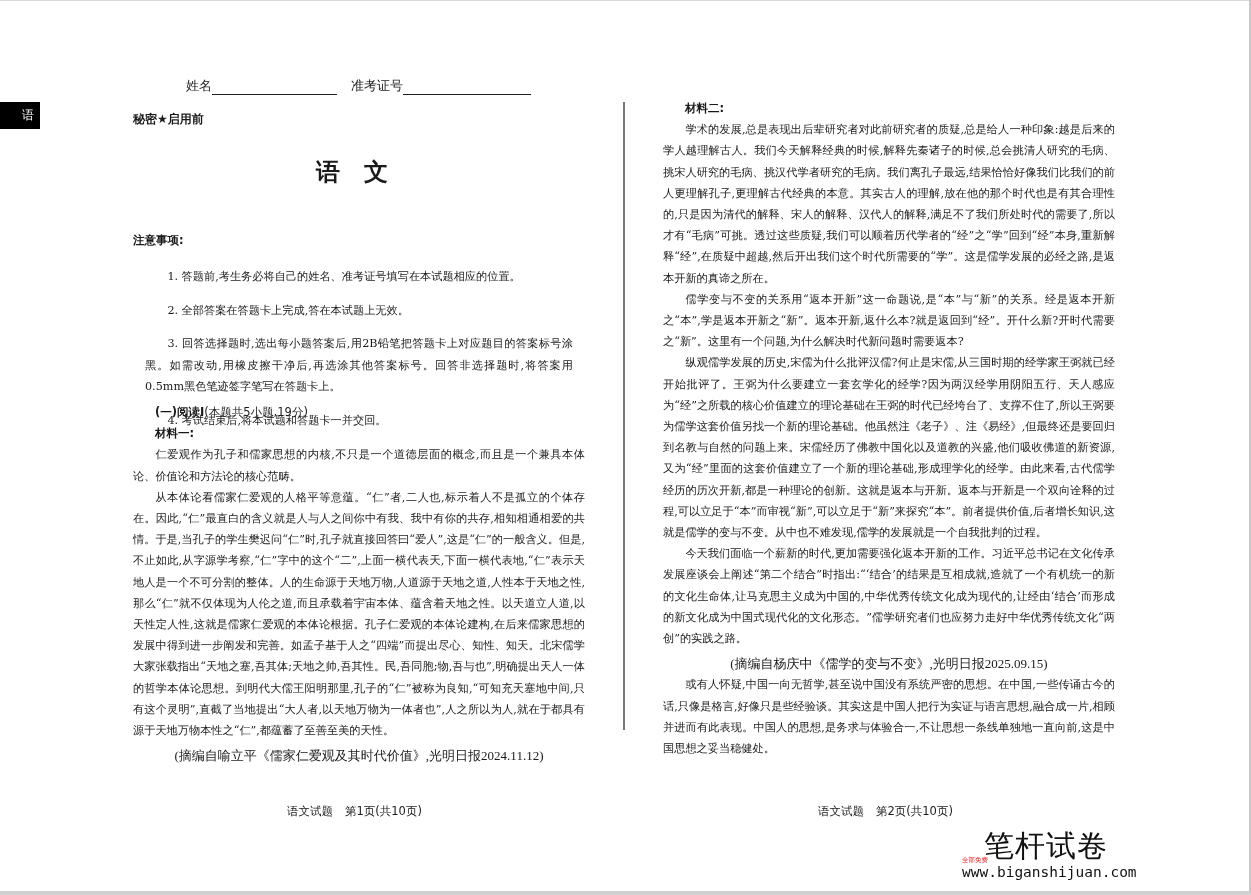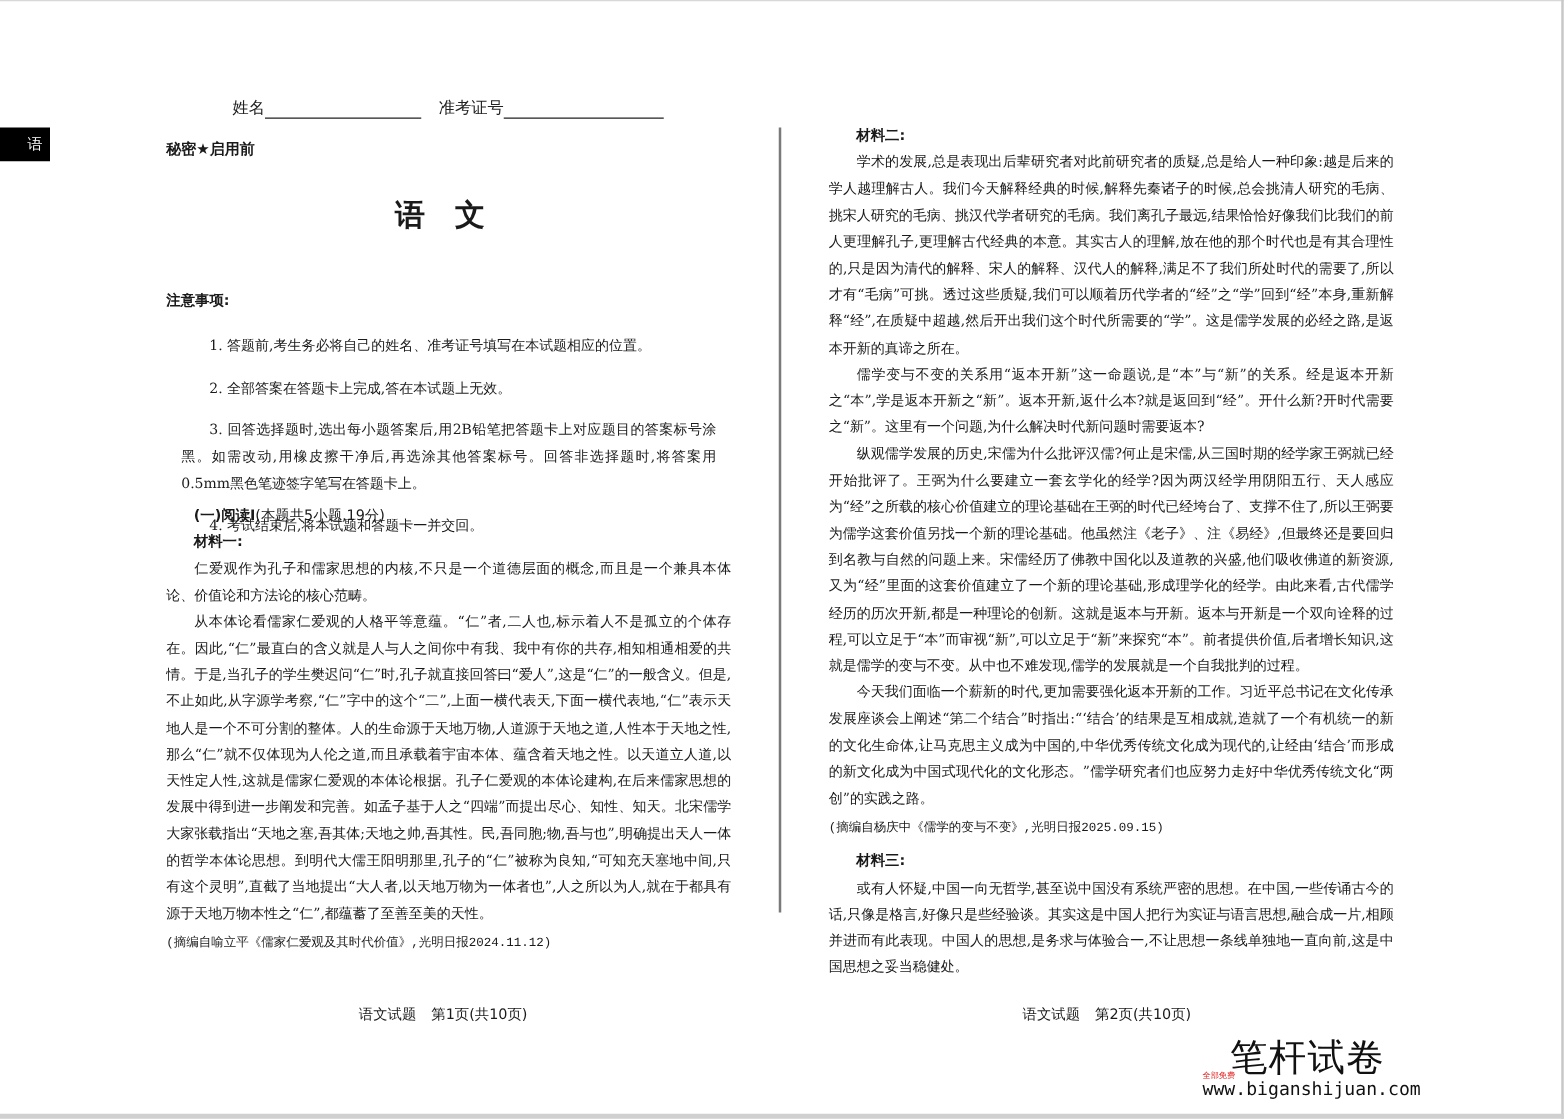--- a/index.html
+++ b/index.html
@@ -40,21 +40,21 @@
   .notes-head { position: absolute; left: 133px; top: 233px; font-family: "DejaVu Sans", sans-serif; font-size: 11.5px; font-weight: bold; }
   .notes { position: absolute; left: 133px; top: 254px; width: 452px; font-size: 11.2px; line-height: 21.5px; }
   .notes p { margin: 12px; text-indent: 2em; text-align: justify; }
 
   .section-h { font-family: "DejaVu Sans", sans-serif; font-weight: bold; font-size: 11.5px; margin: 0; }
   .sub-h { font-family: "DejaVu Sans", sans-serif; font-size: 11.5px; margin: 0 0 0 22px; }
   .sub-h b { font-weight: bold; }
   .inst { margin: 0 0 0 22px; font-family: "DejaVu Sans", sans-serif; font-size: 11.5px; }
   .mat-h { margin: 0 0 0 22px; font-family: "DejaVu Sans", sans-serif; font-weight: bold; font-size: 11.5px; }
   .para { margin: 0; text-indent: 2em; text-align: justify; }
-  .source { margin: 4px 0 0 0; text-align: left; font-family: Liberation Mono, monospace; font-size: 10px; }
+  .source { margin: 4px 0 0 0; text-align: center; font-family: Liberation Serif, serif; font-size: 13px; }
 
   .divider { position: absolute; left: 623px; top: 102px; width: 2px; height: 628px; background: #7a7a7a; }
 
   .footer { position: absolute; font-family: "DejaVu Sans", sans-serif; font-size: 11.5px; top: 804px; }
   .footer.f1 { left: 287px; }
   .footer.f2 { left: 818px; }
   .footer span + span { margin-left: 12px; }
 
   .watermark { position: absolute; left: 960px; top: 826px; width: 170px; height: 60px; }
   .wm-main { position: absolute; left: 24px; top: 0; font-family: "DejaVu Sans", sans-serif; font-size: 30px; color: #111; letter-spacing: 1px; }
@@ -98,21 +98,20 @@
 
 <div class="divider"></div>
 
 <div class="col right" style="top:98px;">
   <p class="mat-h">材料二:</p>
   <p class="para">学术的发展,总是表现出后辈研究者对此前研究者的质疑,总是给人一种印象:越是后来的学人越理解古人。我们今天解释经典的时候,解释先秦诸子的时候,总会挑清人研究的毛病、挑宋人研究的毛病、挑汉代学者研究的毛病。我们离孔子最远,结果恰恰好像我们比我们的前人更理解孔子,更理解古代经典的本意。其实古人的理解,放在他的那个时代也是有其合理性的,只是因为清代的解释、宋人的解释、汉代人的解释,满足不了我们所处时代的需要了,所以才有“毛病”可挑。透过这些质疑,我们可以顺着历代学者的“经”之“学”回到“经”本身,重新解释“经”,在质疑中超越,然后开出我们这个时代所需要的“学”。这是儒学发展的必经之路,是返本开新的真谛之所在。</p>
   <p class="para">儒学变与不变的关系用“返本开新”这一命题说,是“本”与“新”的关系。经是返本开新之“本”,学是返本开新之“新”。返本开新,返什么本?就是返回到“经”。开什么新?开时代需要之“新”。这里有一个问题,为什么解决时代新问题时需要返本?</p>
   <p class="para">纵观儒学发展的历史,宋儒为什么批评汉儒?何止是宋儒,从三国时期的经学家王弼就已经开始批评了。王弼为什么要建立一套玄学化的经学?因为两汉经学用阴阳五行、天人感应为“经”之所载的核心价值建立的理论基础在王弼的时代已经垮台了、支撑不住了,所以王弼要为儒学这套价值另找一个新的理论基础。他虽然注《老子》、注《易经》,但最终还是要回归到名教与自然的问题上来。宋儒经历了佛教中国化以及道教的兴盛,他们吸收佛道的新资源,又为“经”里面的这套价值建立了一个新的理论基础,形成理学化的经学。由此来看,古代儒学经历的历次开新,都是一种理论的创新。这就是返本与开新。返本与开新是一个双向诠释的过程,可以立足于“本”而审视“新”,可以立足于“新”来探究“本”。前者提供价值,后者增长知识,这就是儒学的变与不变。从中也不难发现,儒学的发展就是一个自我批判的过程。</p>
   <p class="para">今天我们面临一个薪新的时代,更加需要强化返本开新的工作。习近平总书记在文化传承发展座谈会上阐述“第二个结合”时指出:“‘结合’的结果是互相成就,造就了一个有机统一的新的文化生命体,让马克思主义成为中国的,中华优秀传统文化成为现代的,让经由‘结合’而形成的新文化成为中国式现代化的文化形态。”儒学研究者们也应努力走好中华优秀传统文化“两创”的实践之路。</p>
   <p class="source">(摘编自杨庆中《儒学的变与不变》,光明日报2025.09.15)</p>
-  <p class="mat-h" style="margin-top:4px;">材料三:</p>
   <p class="para">或有人怀疑,中国一向无哲学,甚至说中国没有系统严密的思想。在中国,一些传诵古今的话,只像是格言,好像只是些经验谈。其实这是中国人把行为实证与语言思想,融合成一片,相顾并进而有此表现。中国人的思想,是务求与体验合一,不让思想一条线单独地一直向前,这是中国思想之妥当稳健处。</p>
 </div>
 
 <div class="footer f1">
   <span>语文试题</span><span>第1页(共10页)</span>
 </div>
 <div class="footer f2">
   <span>语文试题</span><span>第2页(共10页)</span>
 </div>
 

